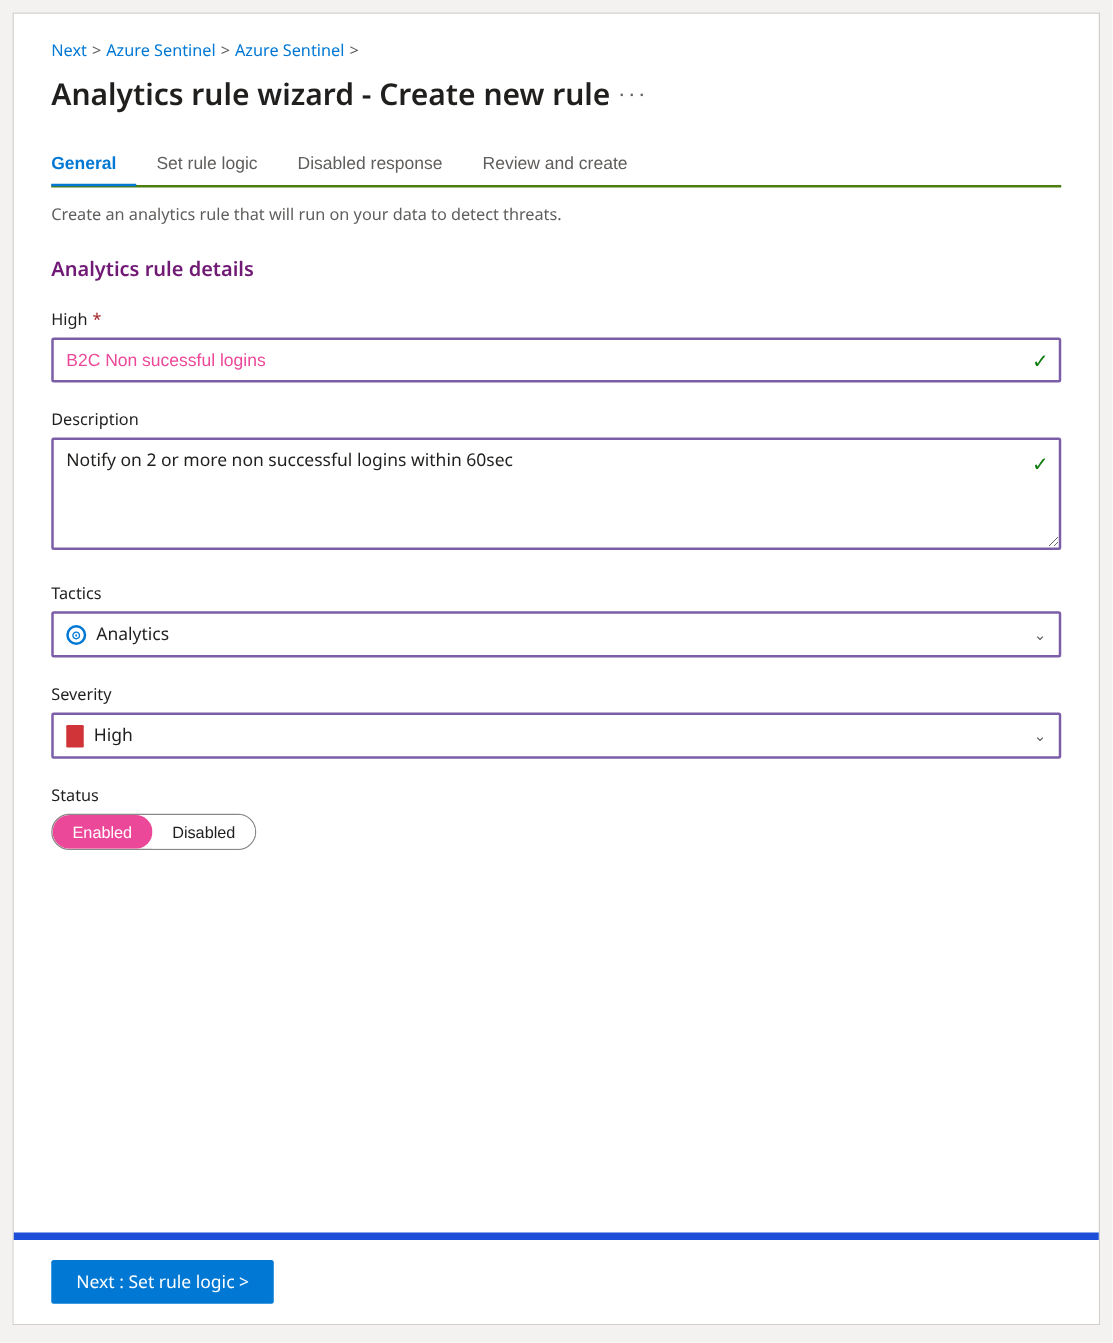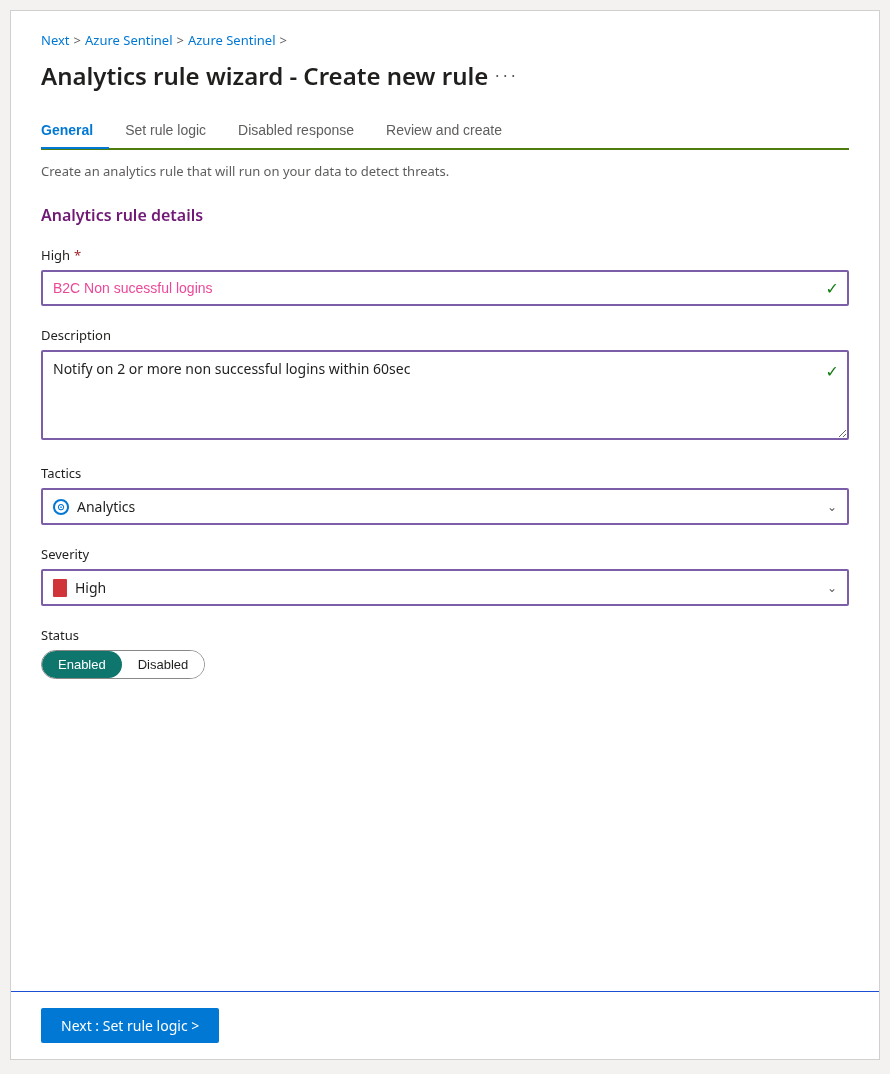--- a/index.html
+++ b/index.html
@@ -209,35 +209,35 @@
       width: fit-content;
     }
     .toggle-btn {
       padding: 6px 16px;
       font-size: 13px;
       cursor: pointer;
       border: none;
       background: none;
     }
     .toggle-btn.active {
-      background: #0f766e;
+      background: #ec4899;
       color: #ffffff;
       border-radius: 20px;
     }
     .toggle-btn.inactive {
       background: #ffffff;
       color: #201f1e;
     }
     .footer {
       position: absolute;
       bottom: 0;
       left: 0;
       right: 0;
       padding: 16px 30px;
-      border-top: 1px solid #1d4ed8;
+      border-top: 6px solid #1d4ed8;
       background: #fff;
     }
     .next-btn {
       background: #0078d4;
       color: #ffffff;
       border: none;
       border-radius: 2px;
       padding: 8px 20px;
       font-size: 14px;
       cursor: pointer;

